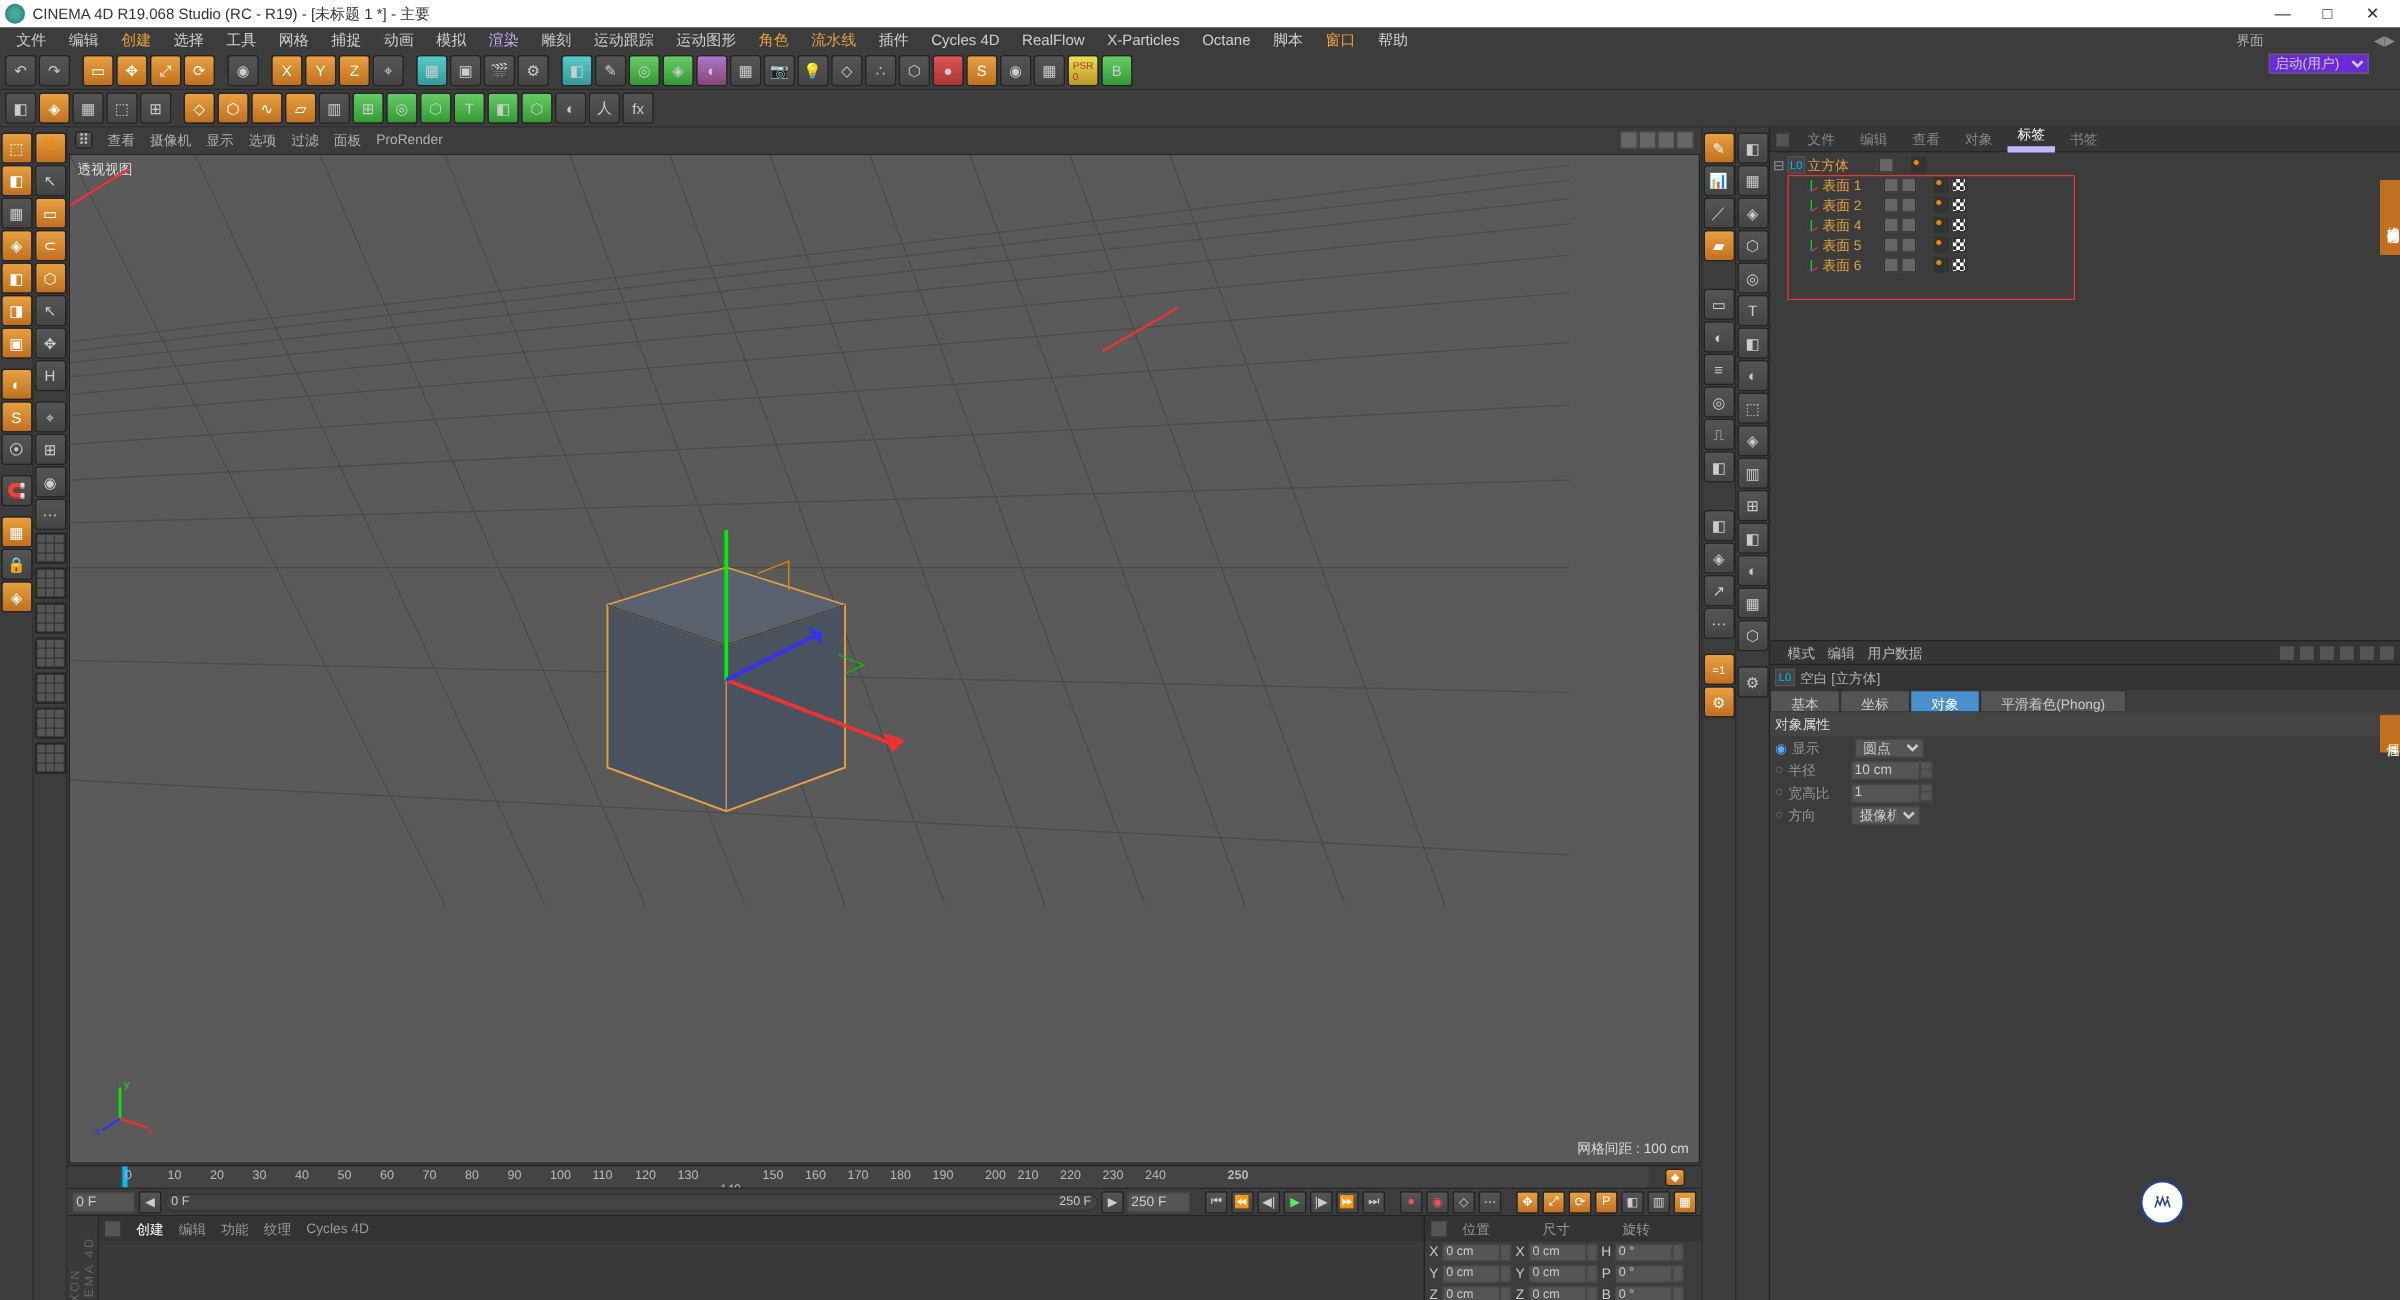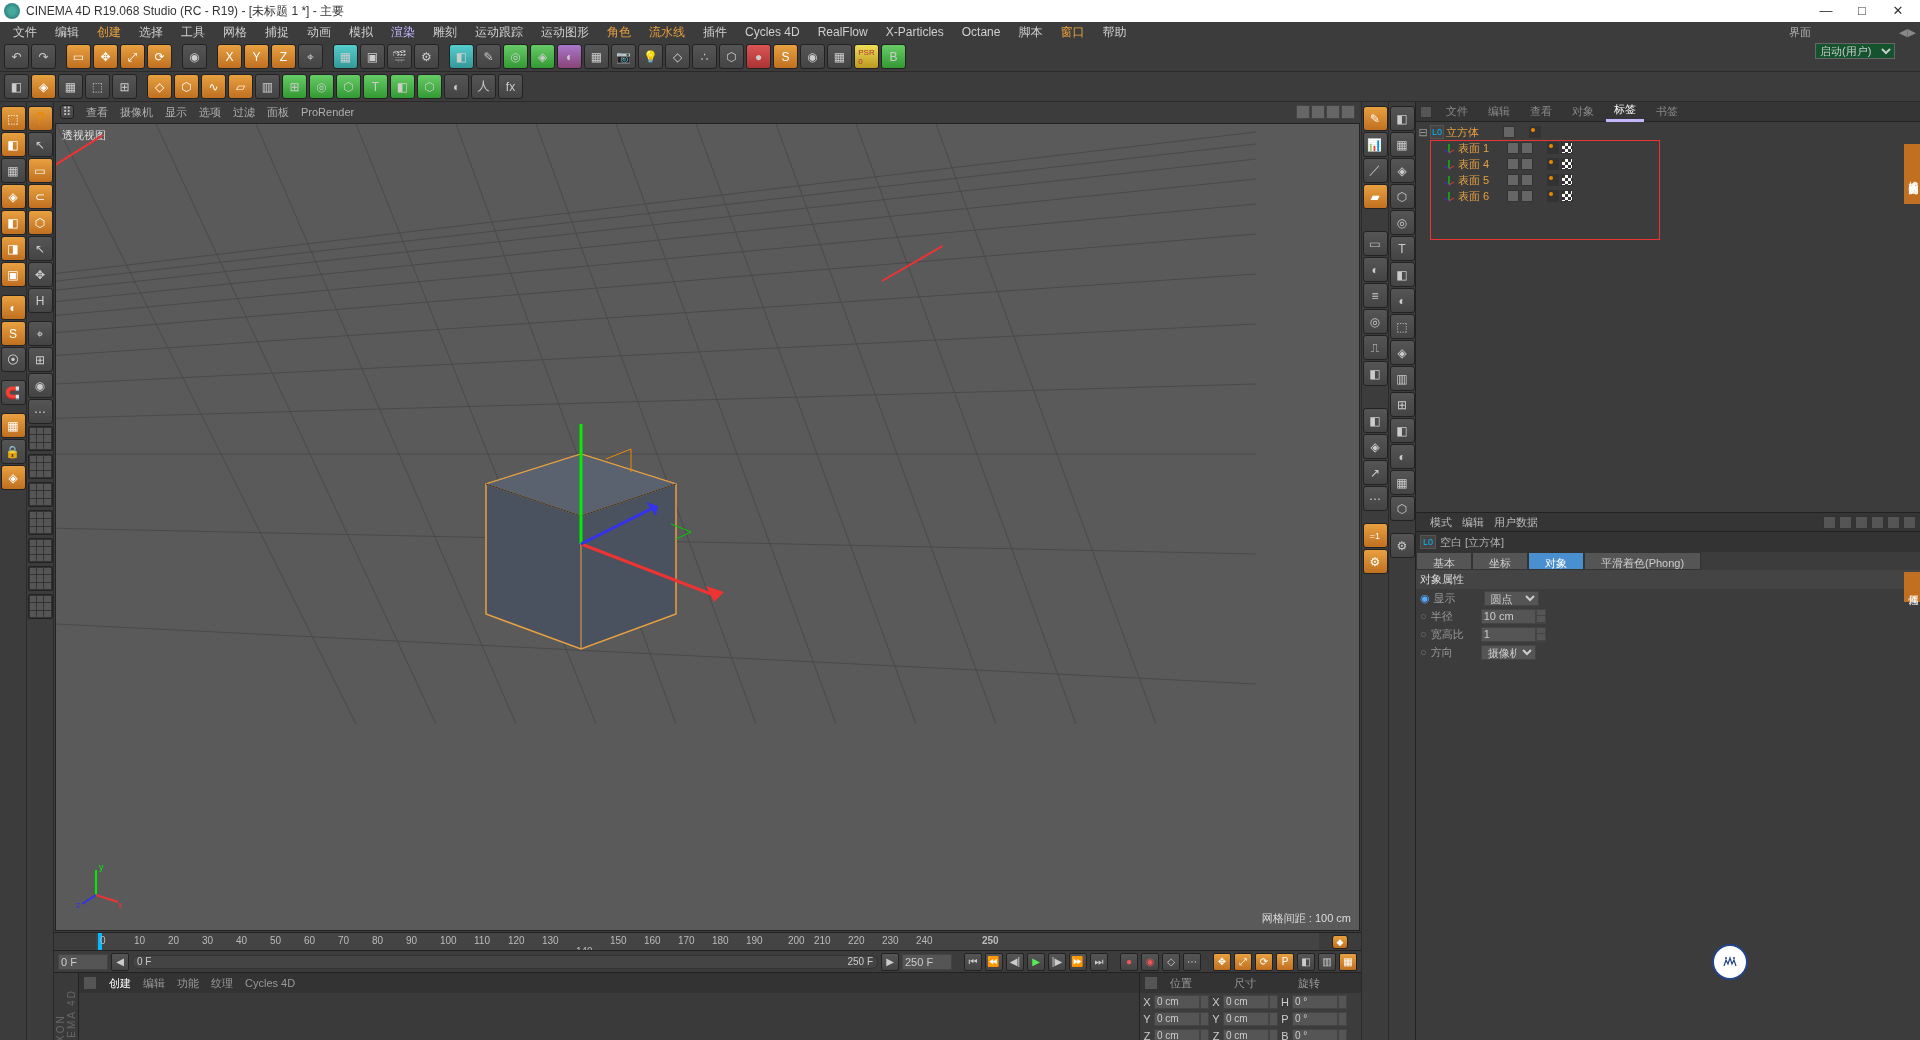--- a/index.html
+++ b/index.html
@@ -8,21 +8,21 @@
 
 .titlebar { height: 22px; background: #fff; display: flex; align-items: center; padding: 0 4px; color: #333; font-size: 12px; }
 .titlebar .icon { width: 16px; height: 16px; background: radial-gradient(circle,#4a9 30%,#267 100%); border-radius: 50%; margin-right: 6px; }
 .titlebar .spacer { flex: 1; }
 .titlebar .winbtn { width: 36px; height: 20px; text-align: center; line-height: 20px; font-size: 13px; cursor: default; }
 
 
 .menubar { height: 20px; background: #3c3c3c; display: flex; align-items: center; padding: 0 4px; }
 .menubar .m { padding: 2px 9px; font-size: 12px; color: #d0d0d0; cursor: default; }
 .menubar .layout { margin-left: auto; display: flex; align-items: center; gap: 4px; font-size: 11px; }
-.menubar .layout select { background: #14532d; border: 1px solid #666; color: #ccc; font-size: 11px; height: 16px; width: 80px; margin-top: 38px; }
+.menubar .layout select { background: #6d28d9; border: 1px solid #666; color: #ccc; font-size: 11px; height: 16px; width: 80px; margin-top: 38px; }
 .menubar .layout .tri { color: #888; }
 
 
 .toolbar-row { background: #3c3c3c; display: flex; align-items: center; padding: 2px 4px; gap: 2px; border-bottom: 1px solid #2a2a2a; }
 .tbtn { width: 25px; height: 25px; background: linear-gradient(#555,#444); border: 1px solid #222; border-radius: 3px; display: inline-flex; align-items: center; justify-content: center; font-size: 12px; color: #ccc; cursor: default; }
 .tbtn.orange { background: linear-gradient(#e8a040,#c07020); color: #fff; }
 .tbtn.blue { background: linear-gradient(#5cc,#399); }
 .tbtn.green { background: linear-gradient(#6c6,#393); }
 .tbtn.purple { background: linear-gradient(#a7c,#847); }
 .tbtn.red { background: linear-gradient(#d55,#a33); }
@@ -53,21 +53,21 @@
 
 
 .rightstrip { width: 27px; background: #3c3c3c; border-left: 1px solid #2a2a2a; display: flex; flex-direction: column; gap: 1px; padding-top: 4px; }
 .rightstrip2 { width: 27px; background: #3c3c3c; border-left: 1px solid #2a2a2a; display: flex; flex-direction: column; gap: 1px; padding-top: 4px; }
 .rightstrip .tbtn, .rightstrip2 .tbtn { width:25px; height:25px; margin:0 auto; }
 
 
 .rightpanel { width: 505px; background: #3c3c3c; border-left: 1px solid #222; display: flex; flex-direction: column; }
 .rp-tabs { height: 20px; display: flex; align-items: center; border-bottom: 1px solid #222; padding: 0 4px; gap: 4px; background:#353535; }
 .rp-tabs .t { padding: 2px 8px; font-size: 11px; color: #888; cursor: default; }
-.rp-tabs .t.active { color: #fff; border-bottom: 4px solid #c4b5fd; }
+.rp-tabs .t.active { color: #fff; border-bottom: 8px solid #c4b5fd; }
 .rp-tabs .tic { width:12px; height:12px; background:#555; border:1px solid #333; margin-right:2px;}
 .objtree { flex: 0 0 390px; background: #3c3c3c; overflow: auto; padding: 2px; position: relative; }
 .treerow { display: flex; align-items: center; height: 16px; font-size: 11px; }
 .treerow .tog { width: 10px; text-align: center; color: #999; cursor: default;}
 .treerow .objicon { width: 14px; height: 14px; margin: 0 2px; display:inline-flex; align-items:center; justify-content:center; border:1px solid #555; background:#444; font-size:9px; color:#0bf;}
 .treerow .objname { color: #e8a040; cursor: default; }
 .treerow .axicon { width:14px; height:14px; margin:0 2px; display:inline-flex; align-items:center; justify-content:center; }
 .treerow .tags { display: flex; gap: 2px; margin-left: 4px; }
 .treerow .tag { width: 12px; height: 12px; border: 1px solid #333; }
 .tag.chk { background: repeating-conic-gradient(#fff 0 25%,#333 0 50%) 0 0/6px 6px; }
@@ -659,62 +659,83 @@
           </div>
           <div class="treerow">
             <span style="width:22px"></span>
     <span class="axicon">
               <svg width="12" height="12">
                 <line x1="6" y1="11" x2="6" y2="2" stroke="#0e0"></line>
                 <line x1="6" y1="11" x2="11" y2="8" stroke="#e33"></line>
                 <line x1="6" y1="11" x2="1" y2="8" stroke="#33e"></line>
               </svg>
             </span>
-    <span class="objname">表面 4</span>
+    <span class="objname">表面 2</span>
     <span style="width:14px"></span>
     <span class="tags">
               <span class="tag gray"></span>
               <span class="tag gray"></span>
             </span>
     <span style="width:10px"></span>
     <span class="tags">
               <span class="tag dot-tl"></span>
               <span class="tag chk"></span>
             </span>
           </div>
           <div class="treerow">
             <span style="width:22px"></span>
     <span class="axicon">
               <svg width="12" height="12">
                 <line x1="6" y1="11" x2="6" y2="2" stroke="#0e0"></line>
                 <line x1="6" y1="11" x2="11" y2="8" stroke="#e33"></line>
                 <line x1="6" y1="11" x2="1" y2="8" stroke="#33e"></line>
               </svg>
             </span>
-    <span class="objname">表面 5</span>
+    <span class="objname">表面 4</span>
     <span style="width:14px"></span>
     <span class="tags">
               <span class="tag gray"></span>
               <span class="tag gray"></span>
             </span>
     <span style="width:10px"></span>
     <span class="tags">
               <span class="tag dot-tl"></span>
               <span class="tag chk"></span>
             </span>
           </div>
           <div class="treerow">
             <span style="width:22px"></span>
     <span class="axicon">
               <svg width="12" height="12">
                 <line x1="6" y1="11" x2="6" y2="2" stroke="#0e0"></line>
                 <line x1="6" y1="11" x2="11" y2="8" stroke="#e33"></line>
                 <line x1="6" y1="11" x2="1" y2="8" stroke="#33e"></line>
               </svg>
             </span>
+    <span class="objname">表面 5</span>
+    <span style="width:14px"></span>
+    <span class="tags">
+              <span class="tag gray"></span>
+              <span class="tag gray"></span>
+            </span>
+    <span style="width:10px"></span>
+    <span class="tags">
+              <span class="tag dot-tl"></span>
+              <span class="tag chk"></span>
+            </span>
+          </div>
+          <div class="treerow">
+            <span style="width:22px"></span>
+    <span class="axicon">
+              <svg width="12" height="12">
+                <line x1="6" y1="11" x2="6" y2="2" stroke="#0e0"></line>
+                <line x1="6" y1="11" x2="11" y2="8" stroke="#e33"></line>
+                <line x1="6" y1="11" x2="1" y2="8" stroke="#33e"></line>
+              </svg>
+            </span>
     <span class="objname">表面 6</span>
     <span style="width:14px"></span>
     <span class="tags">
               <span class="tag gray"></span>
               <span class="tag gray"></span>
             </span>
     <span style="width:10px"></span>
     <span class="tags">
               <span class="tag dot-tl"></span>
               <span class="tag chk"></span>

